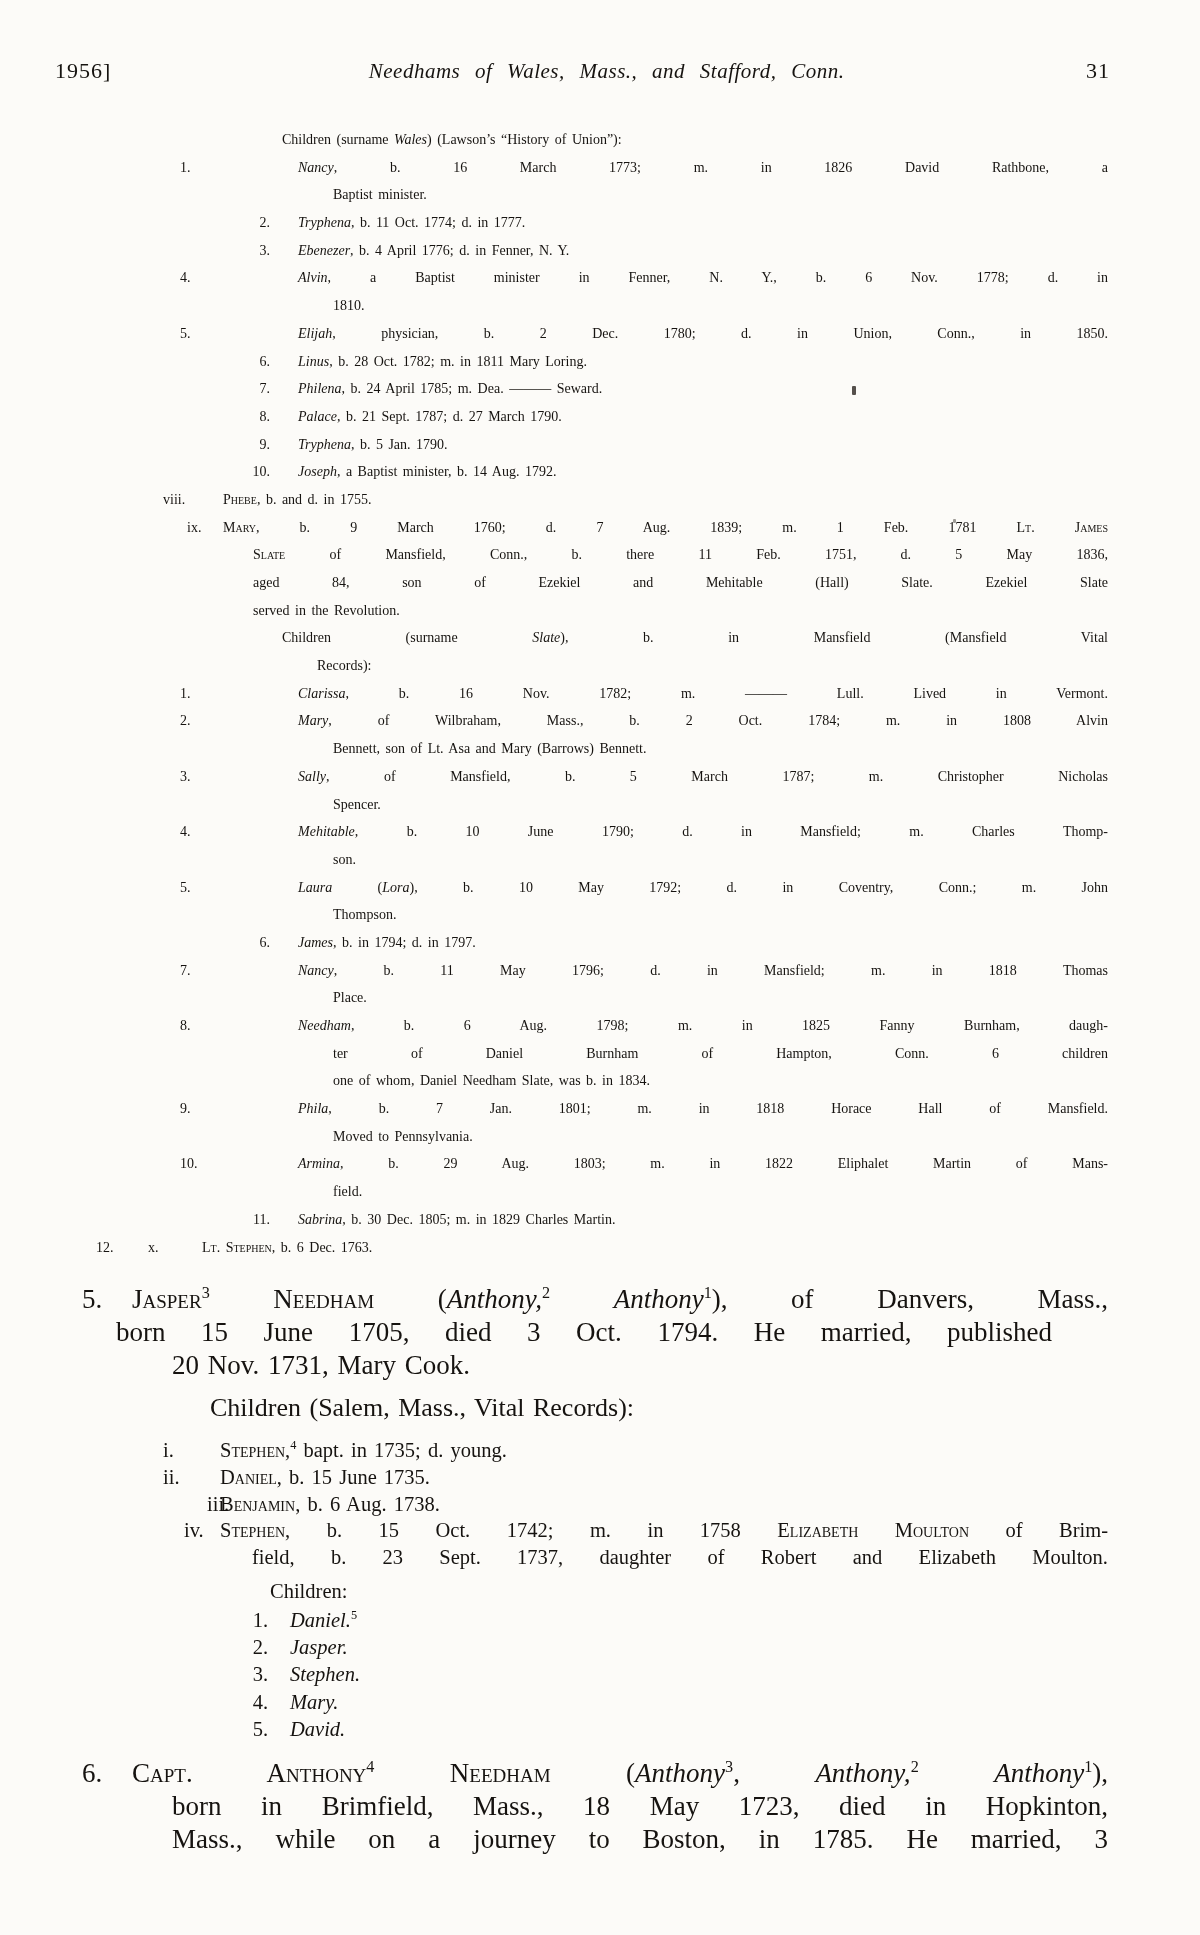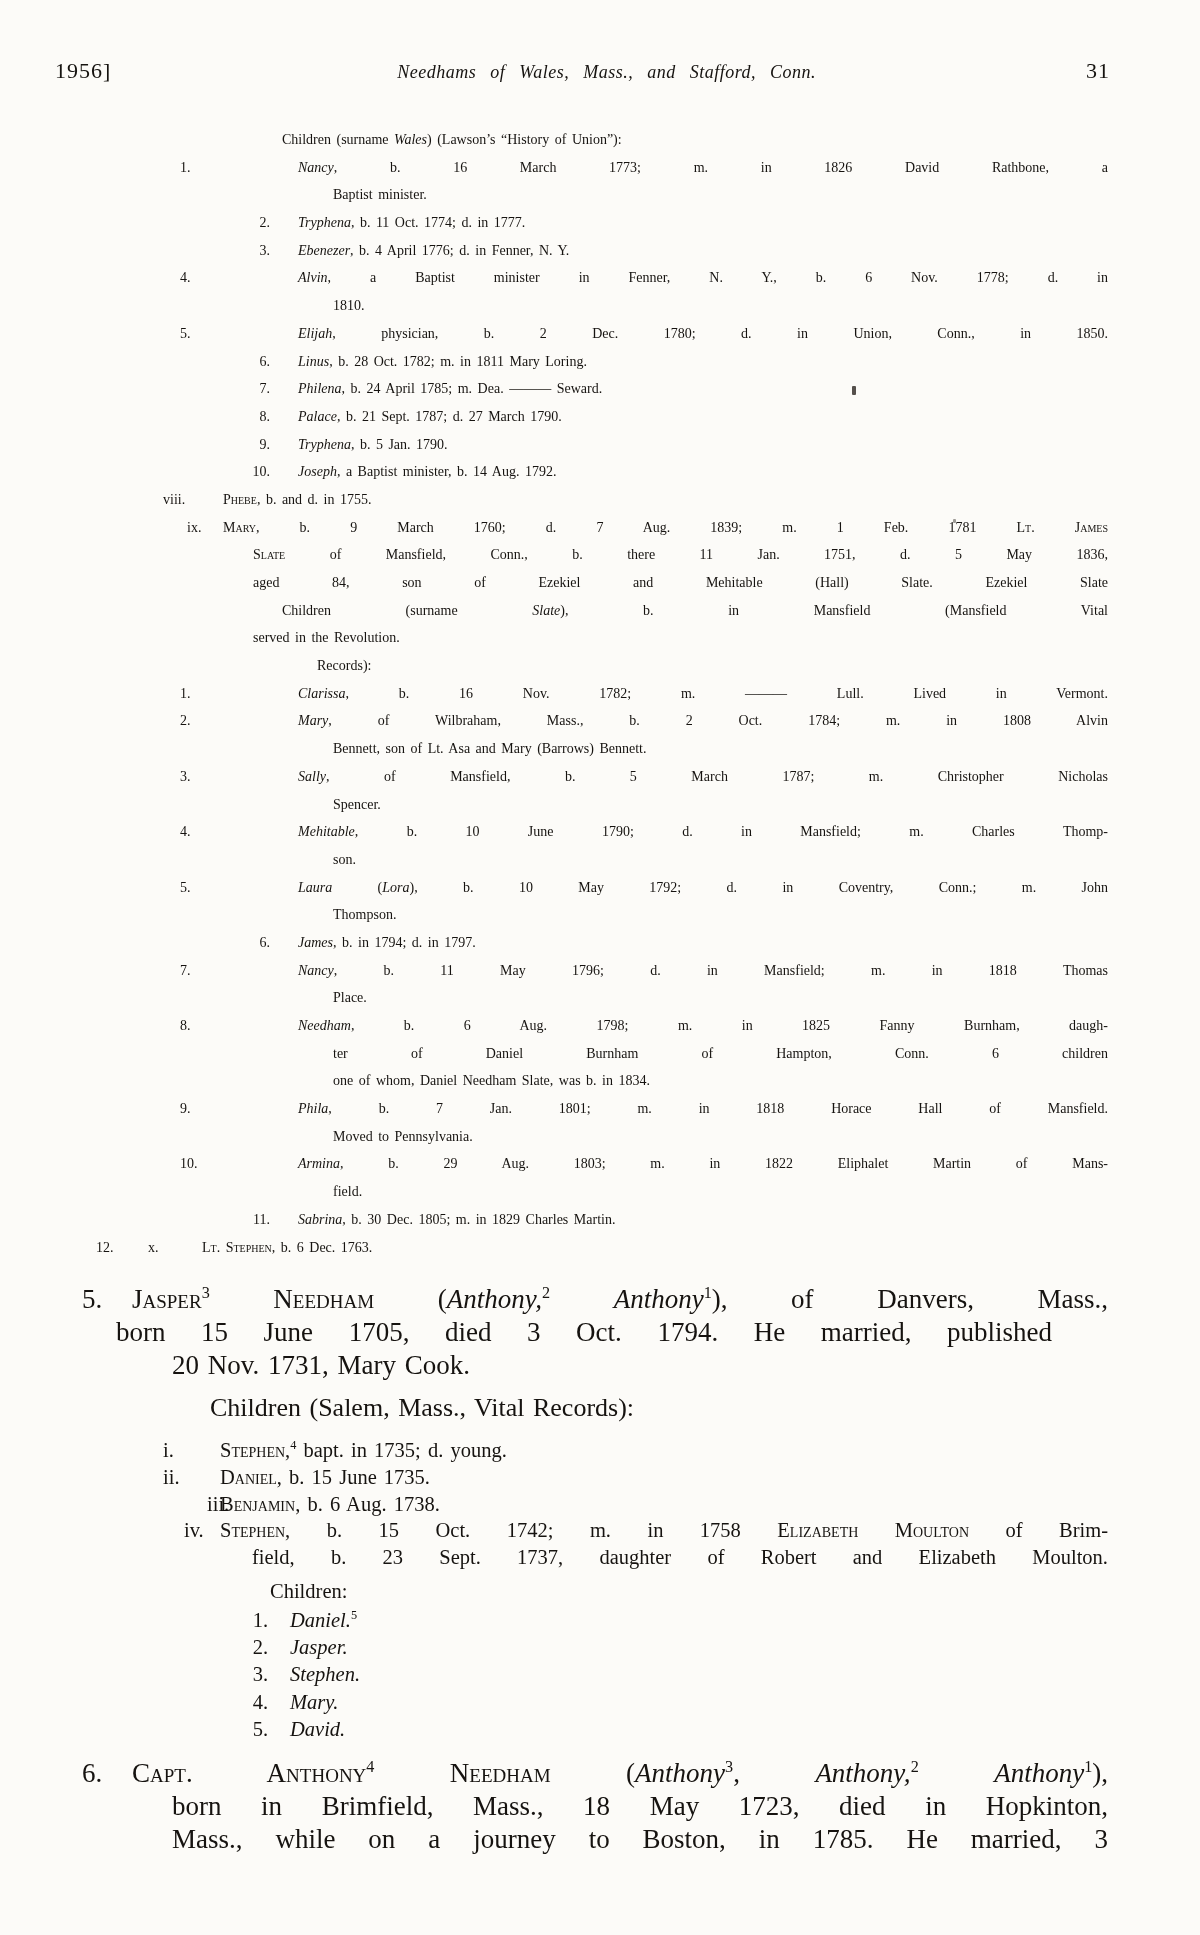--- a/index.html
+++ b/index.html
@@ -12,21 +12,21 @@
     font-family:"Liberation Serif","DejaVu Serif",serif;
     overflow:hidden;
   }
   #page-header{
     position:absolute;top:56px;left:55px;width:1055px;
     display:flex;justify-content:space-between;align-items:baseline;
     font-size:22px;line-height:30px;
   }
   #page-header .year{letter-spacing:1px;}
   #page-header .title{
-    font-style:italic;font-size:18px;word-spacing:9px;letter-spacing:0.5px;margin-left:16px;
+    font-style:italic;font-size:21px;word-spacing:9px;letter-spacing:0.5px;margin-left:16px;
   }
   #page-header .pageno{letter-spacing:1px;}
   .block{position:absolute;left:0;width:1200px;}
   .line{position:relative;white-space:nowrap;word-spacing:2px;}
   .line.j{white-space:normal;text-align:justify;text-align-last:justify;}
   .lab{position:absolute;white-space:nowrap;}
   .lab.r{width:90px;text-align:right;}
   .it{font-style:italic;}
   .sc{font-variant:small-caps;}
   .sup{vertical-align:super;font-size:60%;line-height:0;}
@@ -52,24 +52,24 @@
         <div class="line j" style="margin-left: 298px; width: 810px; height: 27.7px;"><span class="lab r" style="left: -118px;">4.</span><span class="it">Alvin</span><span>, a Baptist minister in Fenner, N. Y., b. 6 Nov. 1778; d. in</span></div>
         <div class="line" style="margin-left: 333px; width: 775px; height: 27.7px;"><span>1810.</span></div>
         <div class="line j" style="margin-left: 298px; width: 810px; height: 27.7px;"><span class="lab r" style="left: -118px;">5.</span><span class="it">Elijah</span><span>, physician, b. 2 Dec. 1780; d. in Union, Conn., in 1850.</span></div>
         <div class="line" style="margin-left: 298px; width: 810px; height: 27.7px;"><span class="lab r" style="left: -118px;">6.</span><span class="it">Linus</span><span>, b. 28 Oct. 1782; m. in 1811 Mary Loring.</span></div>
         <div class="line" style="margin-left: 298px; width: 810px; height: 27.7px;"><span class="lab r" style="left: -118px;">7.</span><span class="it">Philena</span><span>, b. 24 April 1785; m. Dea. ——— Seward.</span></div>
         <div class="line" style="margin-left: 298px; width: 810px; height: 27.7px;"><span class="lab r" style="left: -118px;">8.</span><span class="it">Palace</span><span>, b. 21 Sept. 1787; d. 27 March 1790.</span></div>
         <div class="line" style="margin-left: 298px; width: 810px; height: 27.7px;"><span class="lab r" style="left: -118px;">9.</span><span class="it">Tryphena</span><span>, b. 5 Jan. 1790.</span></div>
         <div class="line" style="margin-left: 298px; width: 810px; height: 27.7px;"><span class="lab r" style="left: -118px;">10.</span><span class="it">Joseph</span><span>, a Baptist minister, b. 14 Aug. 1792.</span></div>
         <div class="line" style="margin-left: 223px; width: 885px; height: 27.7px;"><span class="lab" style="left: -60px;">viii.</span><span class="sc">Phebe</span><span>, b. and d. in 1755.</span></div>
         <div class="line j" style="margin-left: 223px; width: 885px; height: 27.7px;"><span class="lab" style="left: -60px; margin-left: 24px;">ix.</span><span class="sc">Mary</span><span>, b. 9 March 1760; d. 7 Aug. 1839; m. 1 Feb. 1781 </span><span class="sc">Lt. James</span></div>
-        <div class="line j" style="margin-left: 253px; width: 855px; height: 27.7px;"><span class="sc">Slate</span><span> of Mansfield, Conn., b. there 11 Jan. 1751, d. 5 May 1836,</span></div>
+        <div class="line j" style="margin-left: 253px; width: 855px; height: 27.7px;"><span class="sc">Slate</span><span> of Mansfield, Conn., b. there 11 Feb. 1751, d. 5 May 1836,</span></div>
         <div class="line j" style="margin-left: 253px; width: 855px; height: 27.7px;"><span>aged 84, son of Ezekiel and Mehitable (Hall) Slate.  Ezekiel Slate</span></div>
+        <div class="line" style="margin-left: 253px; width: 855px; height: 27.7px;"><span>served in the Revolution.</span></div>
         <div class="line j" style="margin-left: 282px; width: 826px; height: 27.7px;"><span>Children (surname </span><span class="it">Slate</span><span>), b. in Mansfield (Mansfield Vital</span></div>
-        <div class="line" style="margin-left: 253px; width: 855px; height: 27.7px;"><span>served in the Revolution.</span></div>
         <div class="line" style="margin-left: 317px; width: 791px; height: 27.7px;"><span>Records):</span></div>
         <div class="line j" style="margin-left: 298px; width: 810px; height: 27.7px;"><span class="lab r" style="left: -118px;">1.</span><span class="it">Clarissa</span><span>, b. 16 Nov. 1782; m. ——— Lull.  Lived in Vermont.</span></div>
         <div class="line j" style="margin-left: 298px; width: 810px; height: 27.7px;"><span class="lab r" style="left: -118px;">2.</span><span class="it">Mary</span><span>, of Wilbraham, Mass., b. 2 Oct. 1784; m. in 1808 Alvin</span></div>
         <div class="line" style="margin-left: 333px; width: 775px; height: 27.7px;"><span>Bennett, son of Lt. Asa and Mary (Barrows) Bennett.</span></div>
         <div class="line j" style="margin-left: 298px; width: 810px; height: 27.7px;"><span class="lab r" style="left: -118px;">3.</span><span class="it">Sally</span><span>, of Mansfield, b. 5 March 1787; m. Christopher Nicholas</span></div>
         <div class="line" style="margin-left: 333px; width: 775px; height: 27.7px;"><span>Spencer.</span></div>
         <div class="line j" style="margin-left: 298px; width: 810px; height: 27.7px;"><span class="lab r" style="left: -118px;">4.</span><span class="it">Mehitable</span><span>, b. 10 June 1790; d. in Mansfield; m. Charles Thomp-</span></div>
         <div class="line" style="margin-left: 333px; width: 775px; height: 27.7px;"><span>son.</span></div>
         <div class="line j" style="margin-left: 298px; width: 810px; height: 27.7px;"><span class="lab r" style="left: -118px;">5.</span><span class="it">Laura</span><span> (</span><span class="it">Lora</span><span>), b. 10 May 1792; d. in Coventry, Conn.; m. John</span></div>
         <div class="line" style="margin-left: 333px; width: 775px; height: 27.7px;"><span>Thompson.</span></div>

